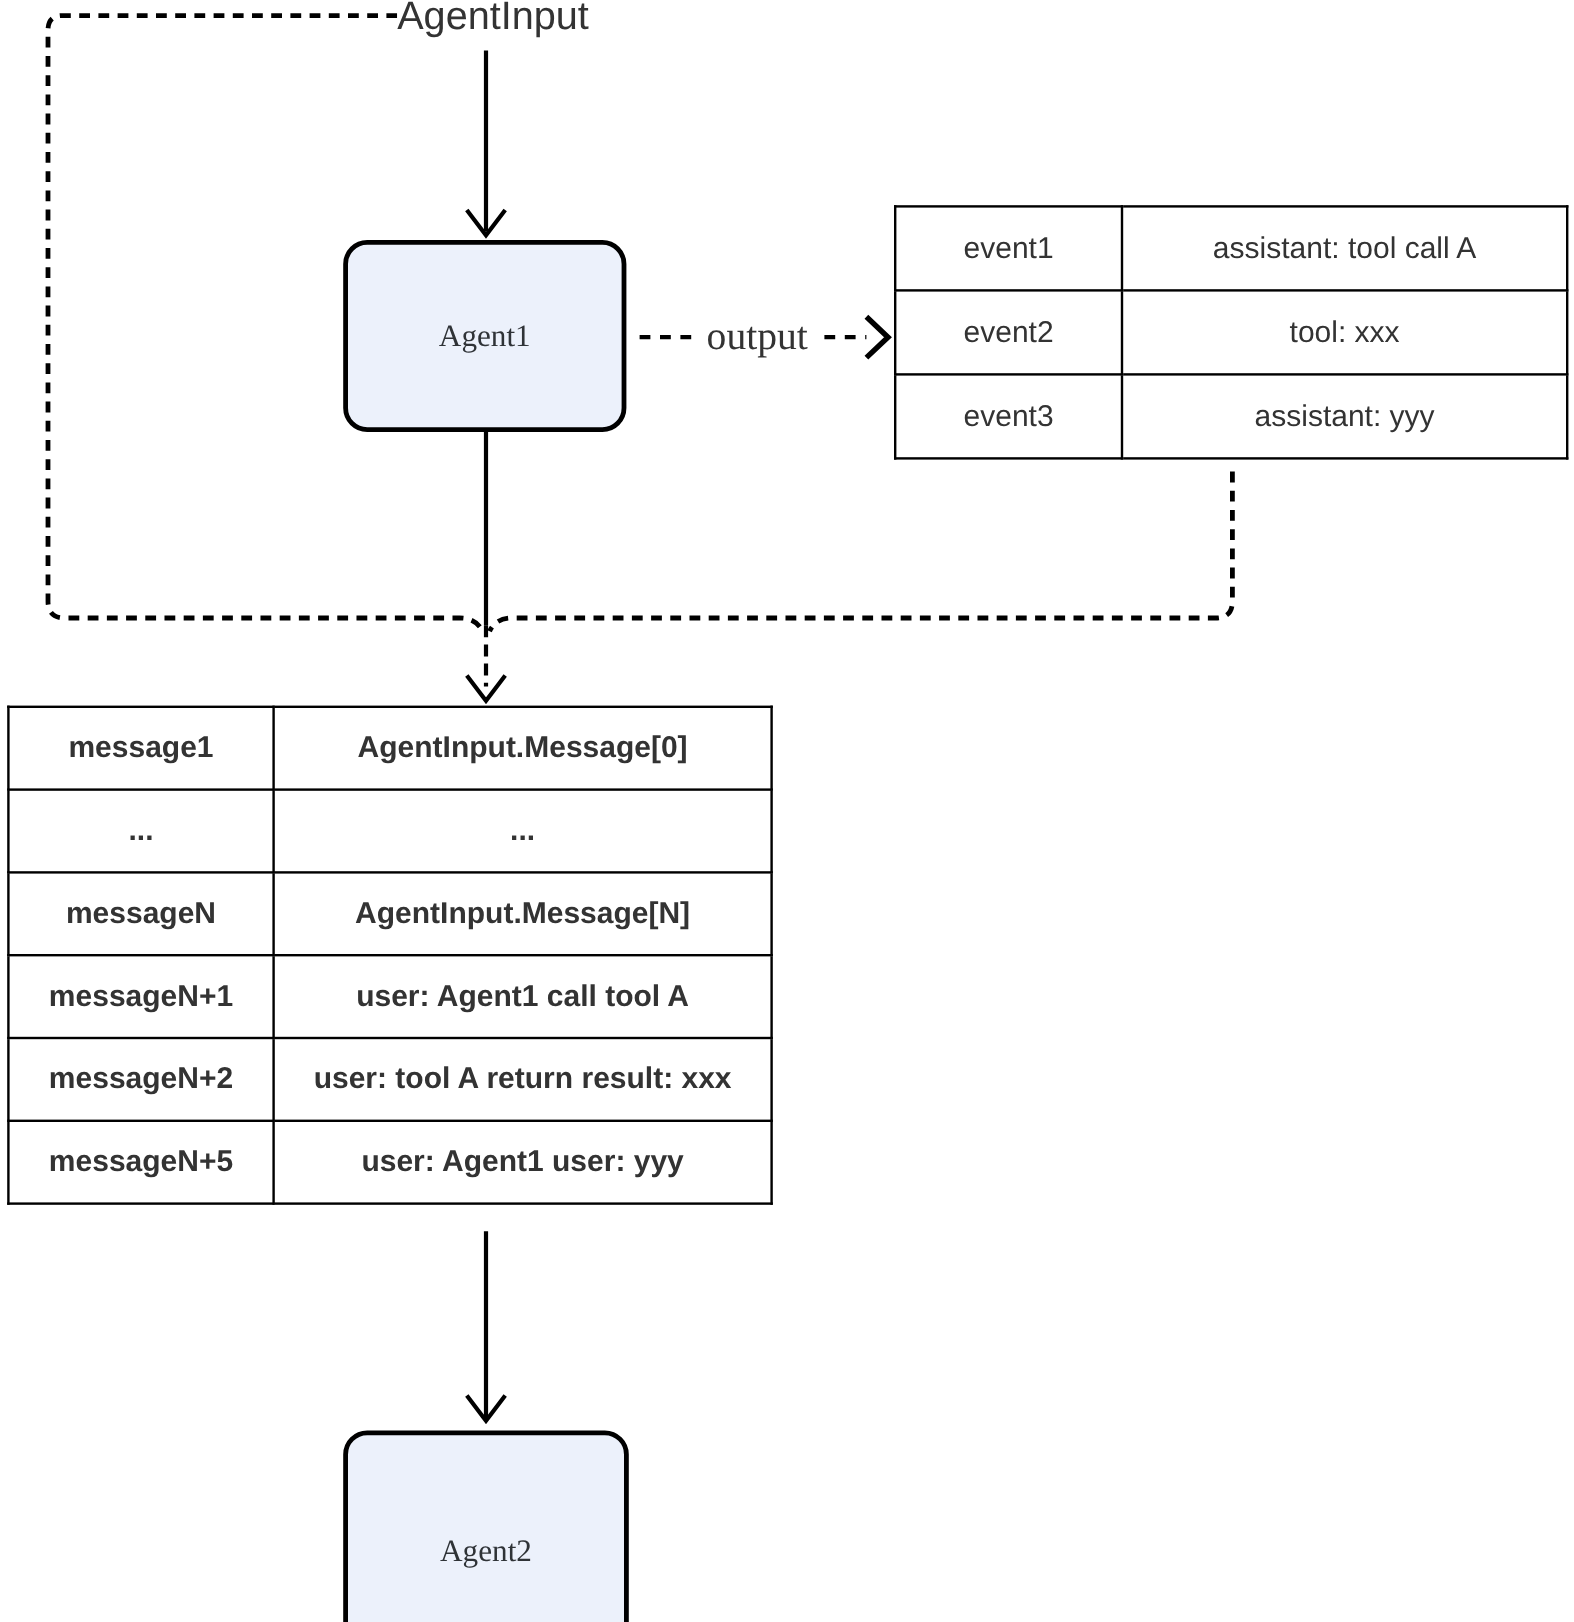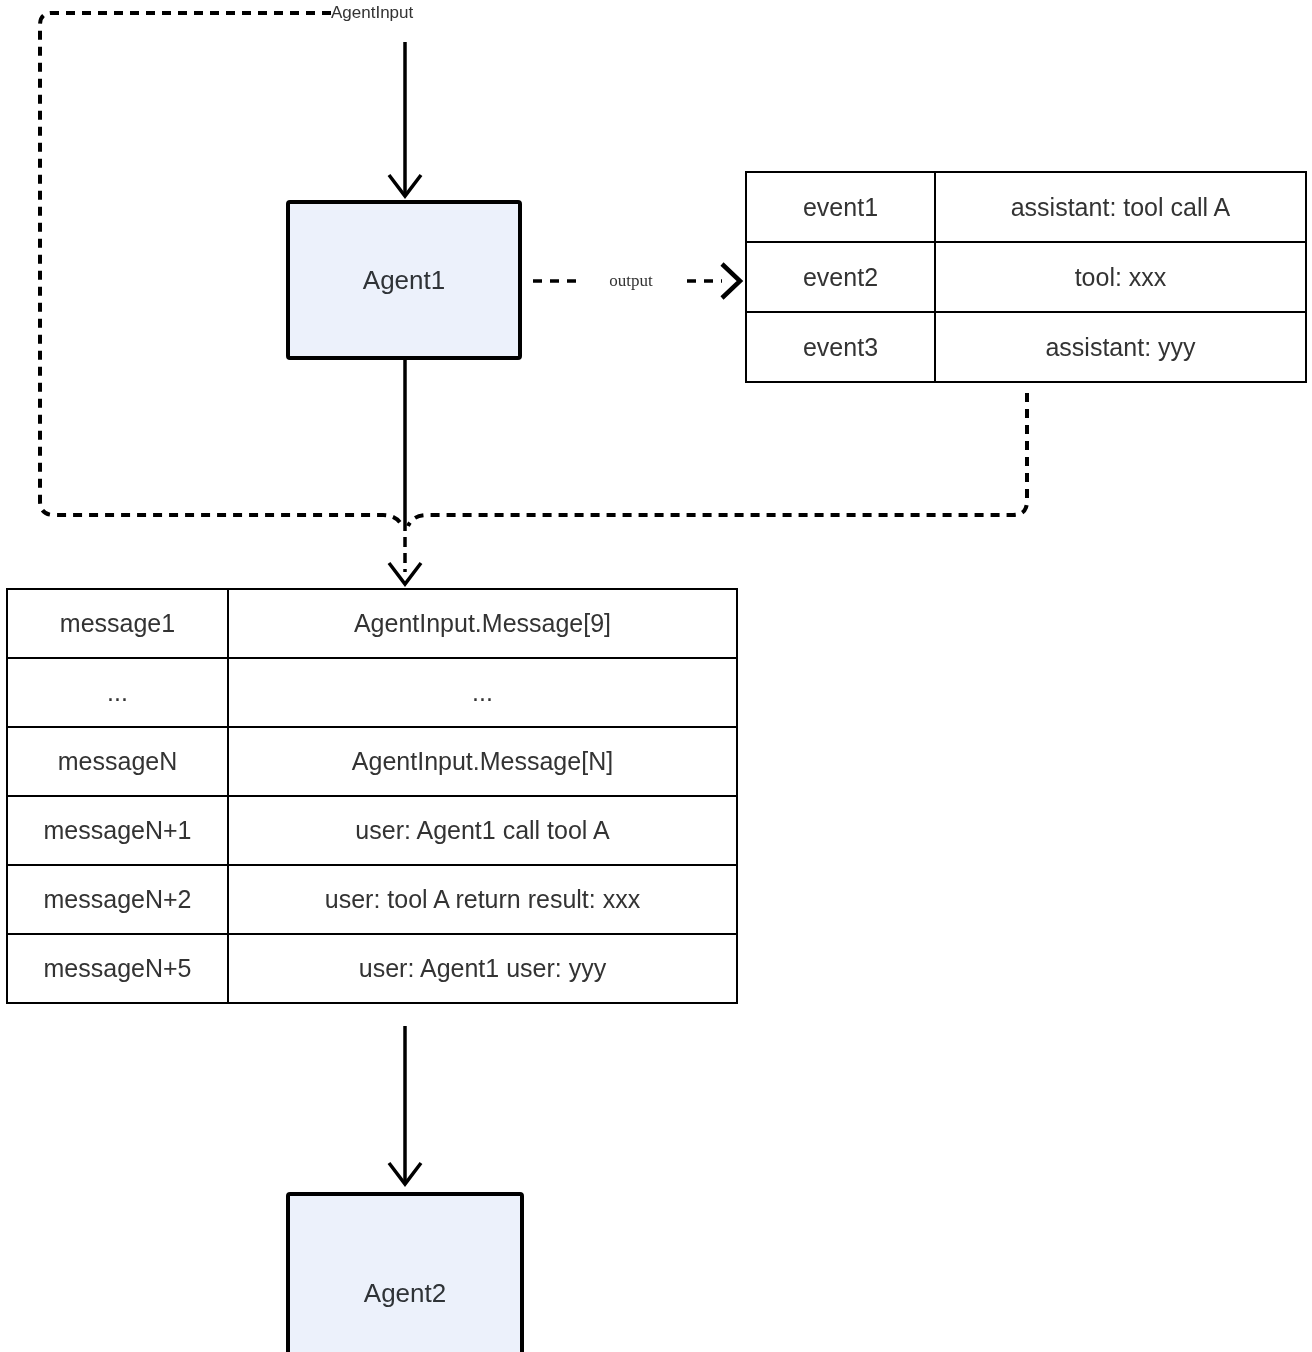--- a/index.html
+++ b/index.html
@@ -9,30 +9,31 @@
     background:#ffffff;
     font-family:"Liberation Sans", sans-serif;
     color:#333333;
     overflow:hidden;
   }
   .wires{position:absolute;left:0;top:0;width:1312px;height:1352px;}
   .node{
     position:absolute;
     background:#ecf1fb;
     border:4px solid #000000;
-    border-radius:4px;
+    border-radius:20px;
     display:flex;align-items:center;justify-content:center;
     font-size:26px;color:#2f3337;
     box-sizing:border-box;
+    font-family:Liberation Serif, serif;
   }
   .node-agent1{left:286px;top:200px;width:236px;height:160px;}
   .node-agent2{left:286px;top:1192px;width:238px;height:202px;}
   .free-label{
     position:absolute;
-    font-size:17px;color:#333333;
+    font-size:33px;color:#333333;
     white-space:nowrap;
     background:#ffffff;
     line-height:28px;
   }
   .label-agentinput{left:331px;top:-1px;}
   .label-output{left:583px;top:267px;width:96px;text-align:center;font-family:Liberation Serif, serif;}
   table.dtable{
     position:absolute;
     border-collapse:collapse;
     table-layout:fixed;
@@ -43,21 +44,21 @@
     border:2.5px solid #000000;
     text-align:center;
     vertical-align:middle;
     padding:0 6px;
     overflow:hidden;
     white-space:nowrap;
   }
   .events-table{left:745px;top:171px;width:562px;}
   .events-table td{height:68px;}
   .events-table td.keycol{width:175px;}
-  .messages-table{left:6px;top:588px;width:732px;}
+  .messages-table{left:6px;top:588px;width:638px;font-weight:bold;}
   .messages-table td{height:67px;}
   .messages-table td.keycol{width:207px;}
 </style>
 </head>
 <body>
 
 <div class="canvas">
 
   <svg class="wires" viewBox="0 0 1312 1352" xmlns="http://www.w3.org/2000/svg">
 
@@ -102,21 +103,21 @@
         <td class="keycol">event3</td>
         <td>assistant: yyy</td>
       </tr>
     </tbody>
   </table>
 
   <table class="dtable messages-table">
     <tbody>
       <tr>
         <td class="keycol">message1</td>
-        <td>AgentInput.Message[9]</td>
+        <td>AgentInput.Message[0]</td>
       </tr>
       <tr>
         <td class="keycol">...</td>
         <td>...</td>
       </tr>
       <tr>
         <td class="keycol">messageN</td>
         <td>AgentInput.Message[N]</td>
       </tr>
       <tr>

